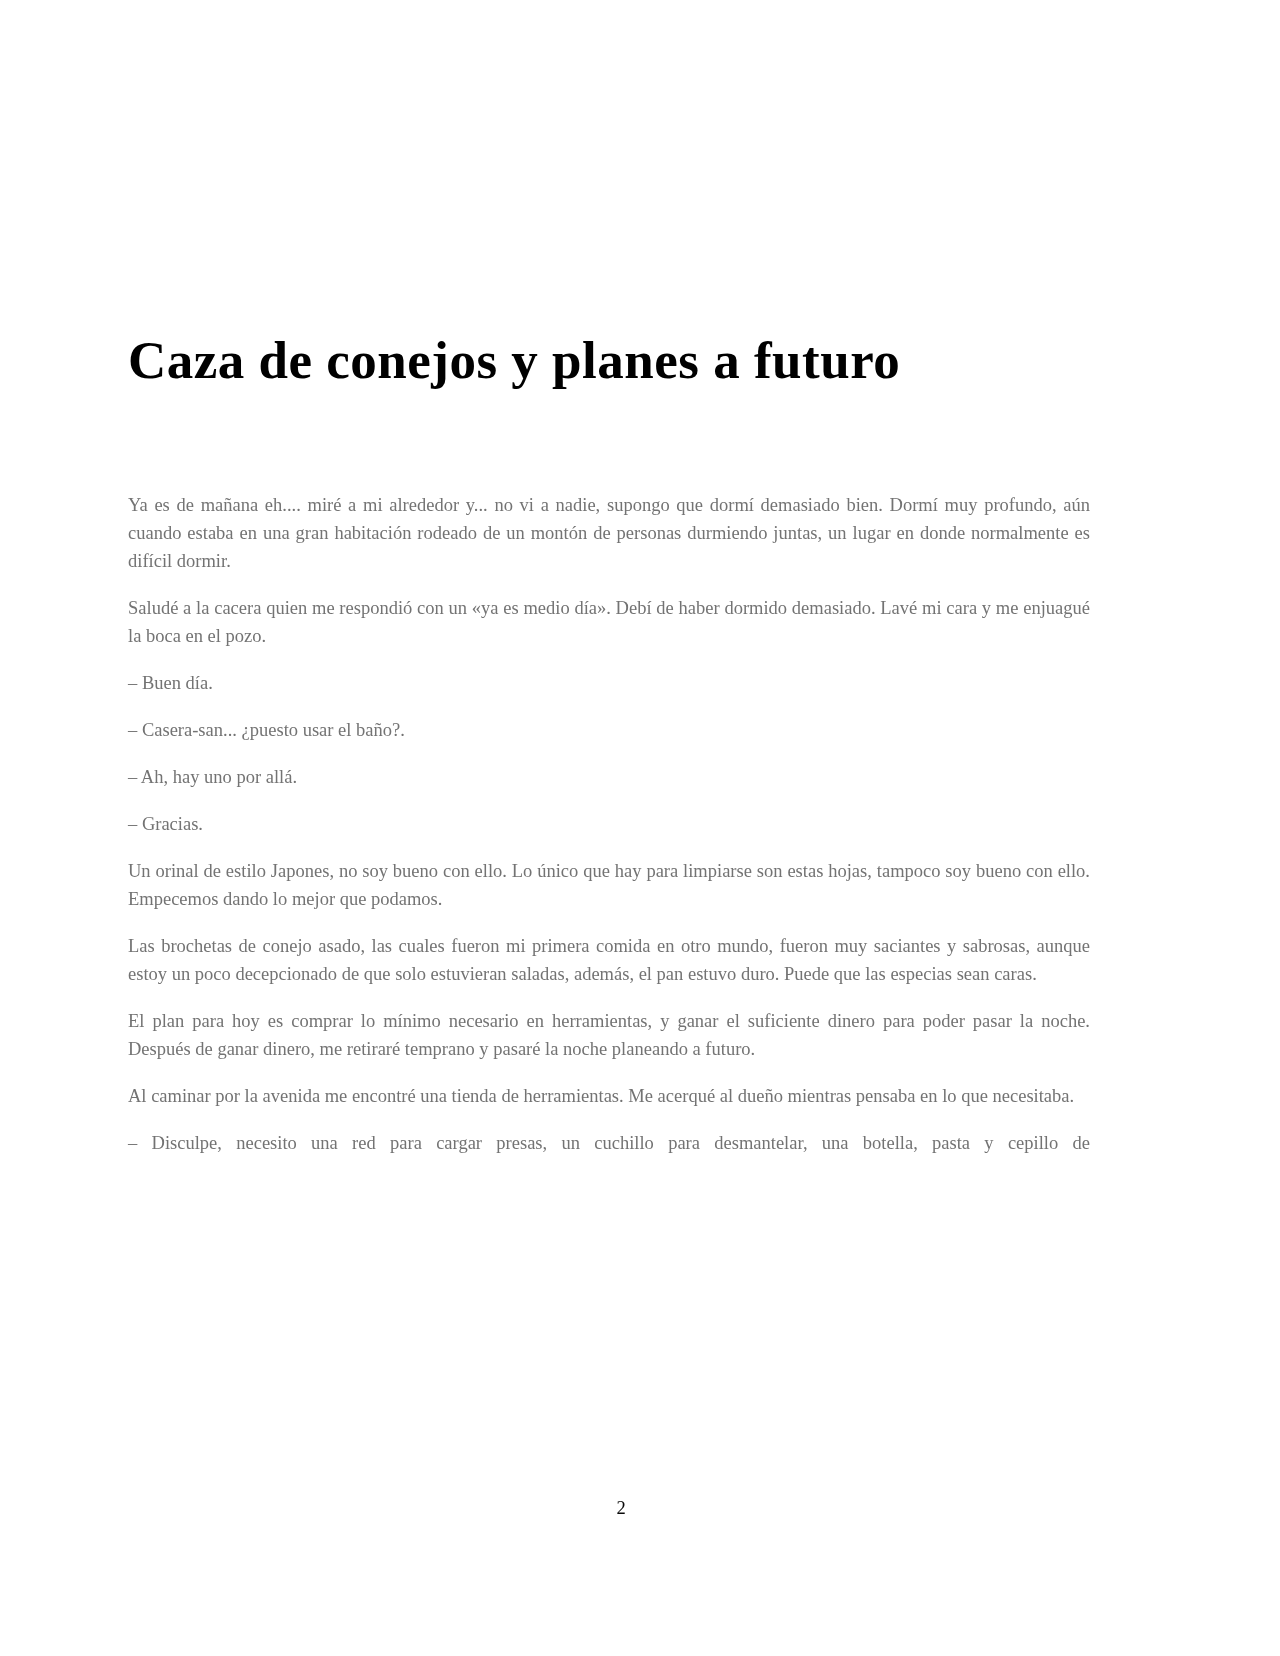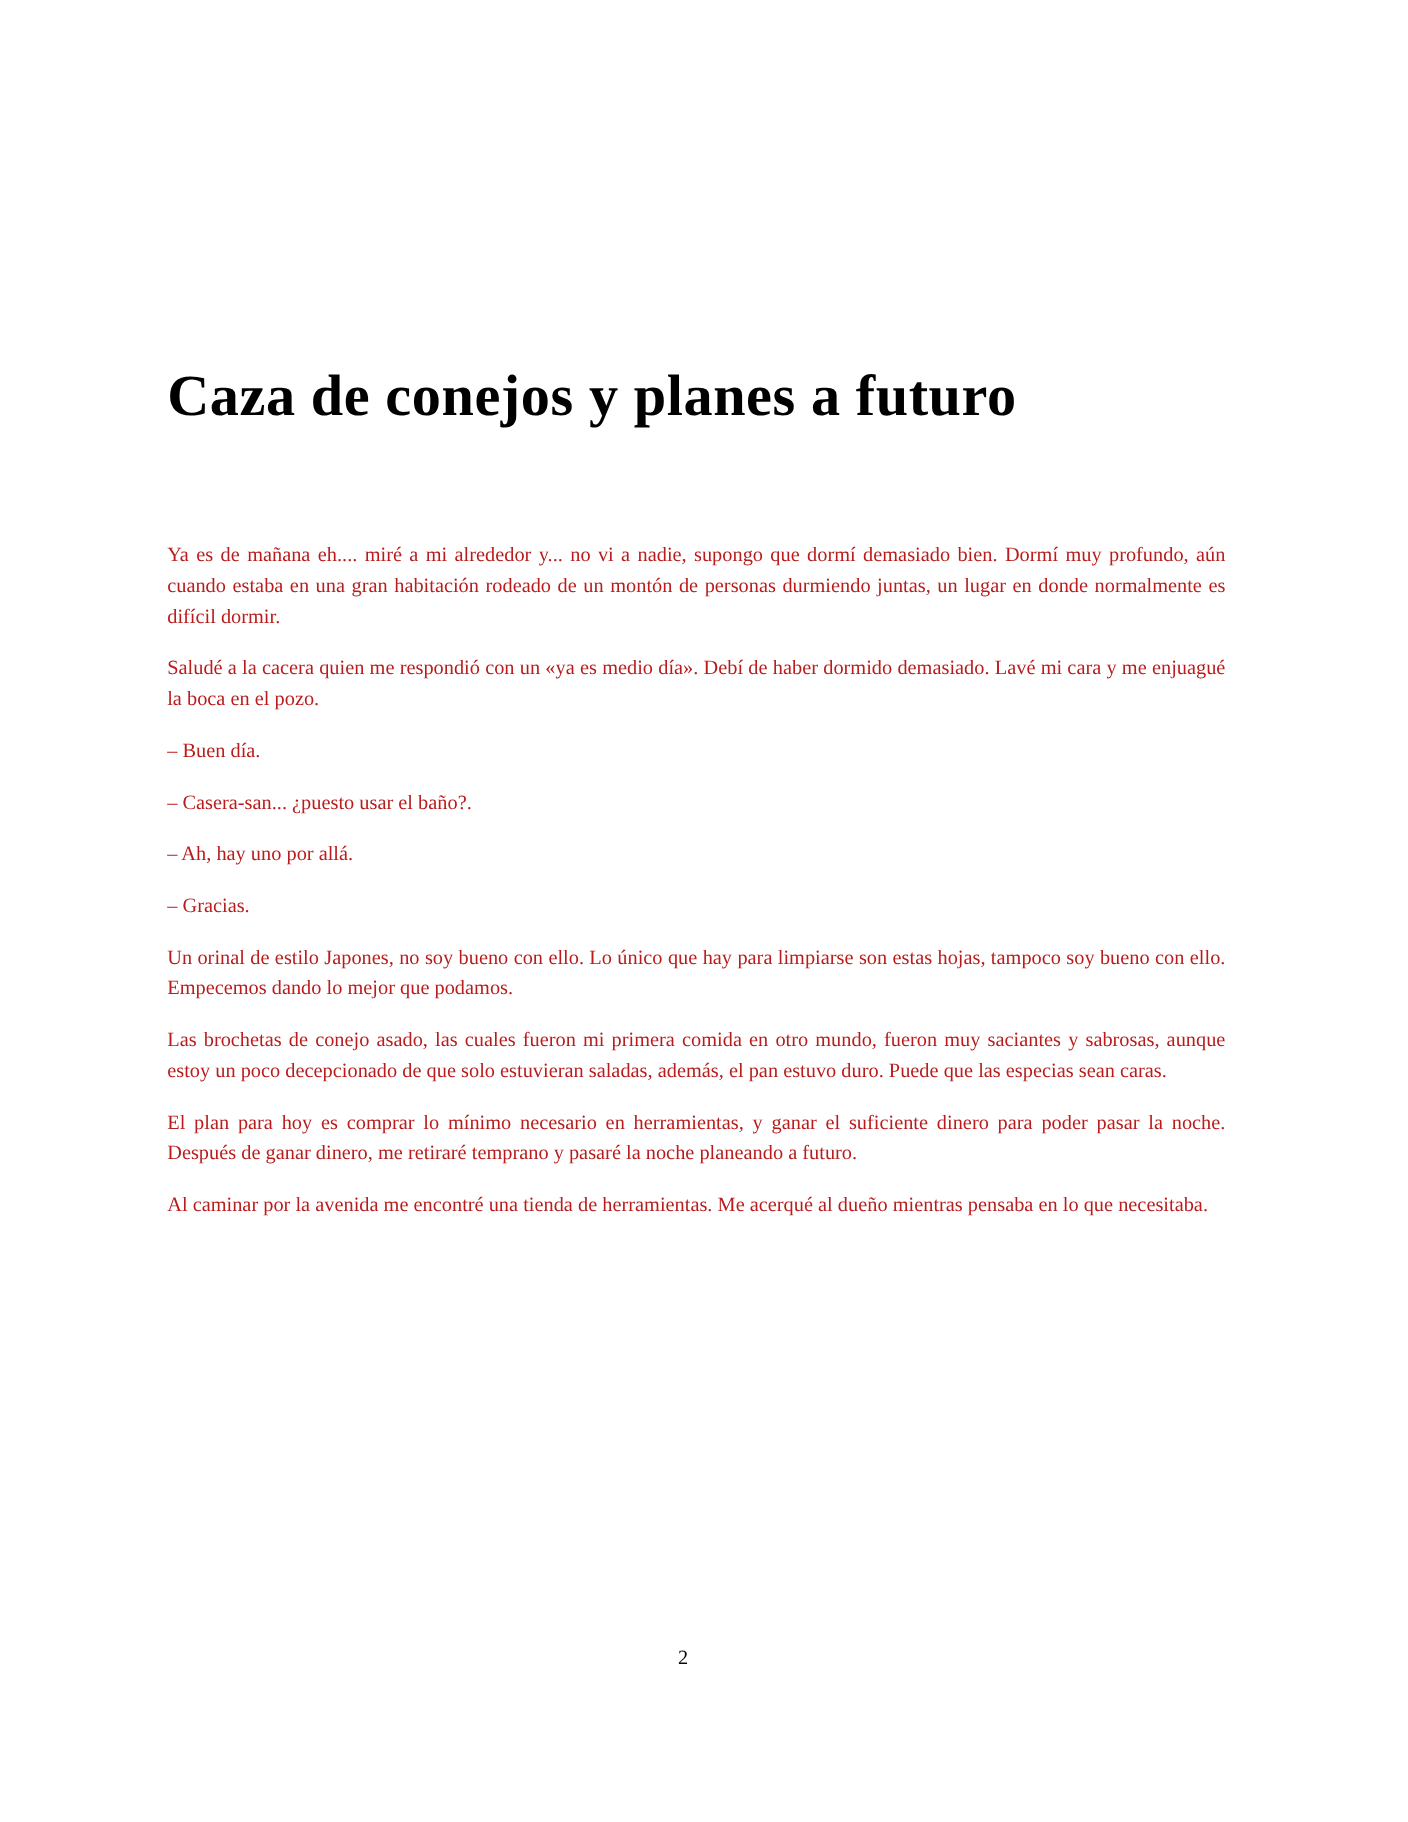--- a/index.html
+++ b/index.html
@@ -10,39 +10,39 @@
   body {
     width: 1280px;
     height: 1656px;
     position: relative;
     font-family: "Liberation Serif", "DejaVu Serif", serif;
     color: #000000;
     overflow: hidden;
   }
   .doc {
     position: absolute;
-    left: 152px;
+    left: 128px;
     top: 0;
     width: 962px;
   }
   .title {
     margin: 0;
     padding-top: 330px;
     font-size: 53px;
     line-height: 1.15;
     font-weight: bold;
     letter-spacing: 0.5px;
     color: #000000;
   }
   .body-par {
     margin: 19px 0 0 0;
     font-size: 18.5px;
     line-height: 28px;
     text-align: justify;
-    color: #b91c1c;
+    color: #737373;
   }
   .body-par.first {
     margin-top: 100px;
   }
   .body-par.cont {
     
     text-align-last: justify;
   }
   .page-number {
     position: absolute;
@@ -63,15 +63,16 @@
   <p class="body-par first">Ya es de mañana eh.... miré a mi alrededor y... no vi a nadie, supongo que dormí demasiado bien. Dormí muy profundo, aún cuando estaba en una gran habitación rodeado de un montón de personas durmiendo juntas, un lugar en donde normalmente es difícil dormir.</p>
   <p class="body-par">Saludé a la cacera quien me respondió con un «ya es medio día». Debí de haber dormido demasiado. Lavé mi cara y me enjuagué la boca en el pozo.</p>
   <p class="body-par">– Buen día.</p>
   <p class="body-par">– Casera-san... ¿puesto usar el baño?.</p>
   <p class="body-par">– Ah, hay uno por allá.</p>
   <p class="body-par">– Gracias.</p>
   <p class="body-par">Un orinal de estilo Japones, no soy bueno con ello. Lo único que hay para limpiarse son estas hojas, tampoco soy bueno con ello. Empecemos dando lo mejor que podamos.</p>
   <p class="body-par">Las brochetas de conejo asado, las cuales fueron mi primera comida en otro mundo, fueron muy saciantes y sabrosas, aunque estoy un poco decepcionado de que solo estuvieran saladas, además, el pan estuvo duro. Puede que las especias sean caras.</p>
   <p class="body-par">El plan para hoy es comprar lo mínimo necesario en herramientas, y ganar el suficiente dinero para poder pasar la noche. Después de ganar dinero, me retiraré temprano y pasaré la noche planeando a futuro.</p>
   <p class="body-par">Al caminar por la avenida me encontré una tienda de herramientas. Me acerqué al dueño mientras pensaba en lo que necesitaba.</p>
+  <p class="body-par cont">– Disculpe, necesito una red para cargar presas, un cuchillo para desmantelar, una botella, pasta y cepillo de</p>
 </div>
 
 <div class="page-number">2</div>
 
 </body></html>

